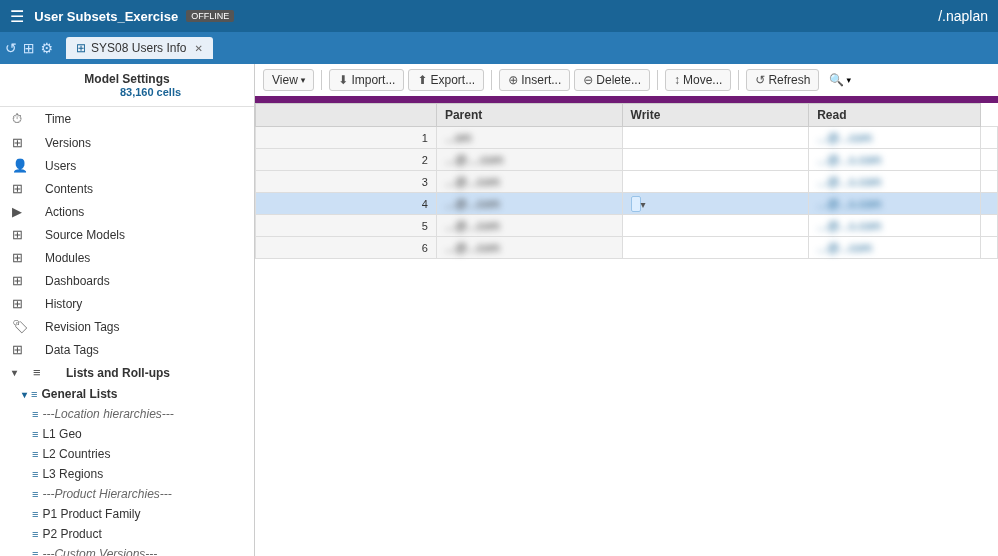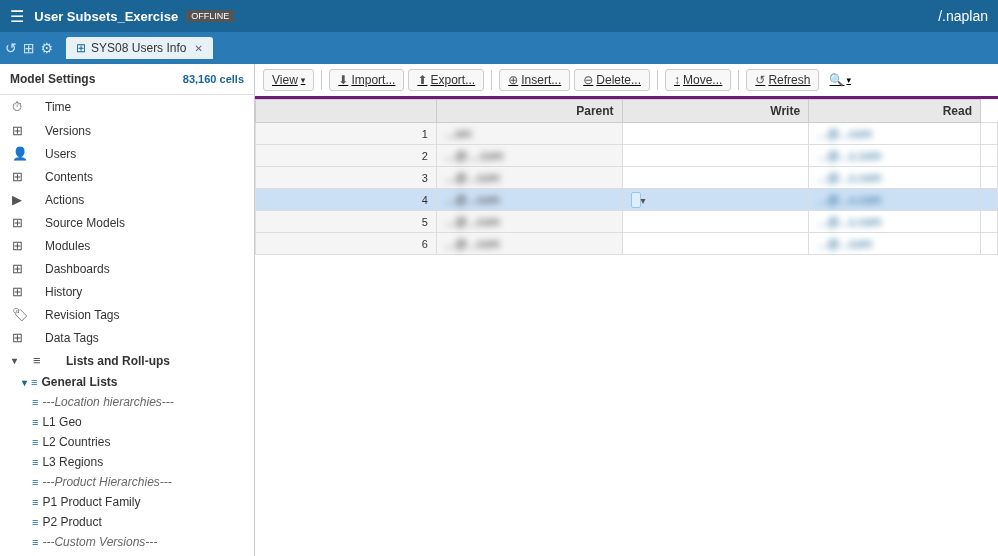--- a/index.html
+++ b/index.html
@@ -86,20 +86,21 @@
       border-right: 1px solid #ccc;
       overflow-y: auto;
       flex-shrink: 0;
     }
     .sidebar-header {
       display: flex;
       justify-content: space-between;
       align-items: center;
       padding: 8px 10px;
       border-bottom: 1px solid #e0e0e0;
+      flex-direction: column;
     }
     .sidebar-header-title {
       font-size: 12px;
       font-weight: bold;
       color: #333;
     }
     .sidebar-header-count {
       font-size: 11px;
       color: #1a6496;
       font-weight: bold;
@@ -172,23 +173,22 @@
       background: white;
       color: #333;
       font-weight: bold;
       border-top: 2px solid #1a6496;
     }
     .toolbar {
       display: flex;
       align-items: center;
       padding: 5px 8px;
       gap: 4px;
-      border-bottom: 3px solid #701a75;
+      border-bottom: 7px solid #701a75;
       background: white;
-      text-decoration: underline;
     }
     .toolbar-btn {
       display: flex;
       align-items: center;
       gap: 3px;
       padding: 3px 8px;
       border: 1px solid #ccc;
       border-radius: 3px;
       background: #f8f8f8;
       cursor: pointer;
@@ -213,21 +213,21 @@
       position: relative;
     }
     .grid-table {
       width: 100%;
       border-collapse: collapse;
     }
     .grid-table th {
       background: #e8e8e8;
       border: 1px solid #ccc;
       padding: 4px 8px;
-      text-align: right;
+      text-align: left;
       font-size: 12px;
       color: #333;
       font-weight: bold;
       position: sticky;
       top: 0;
       z-index: 1;
     }
     .grid-table th.row-header {
       background: #e8e8e8;
       text-align: left;

